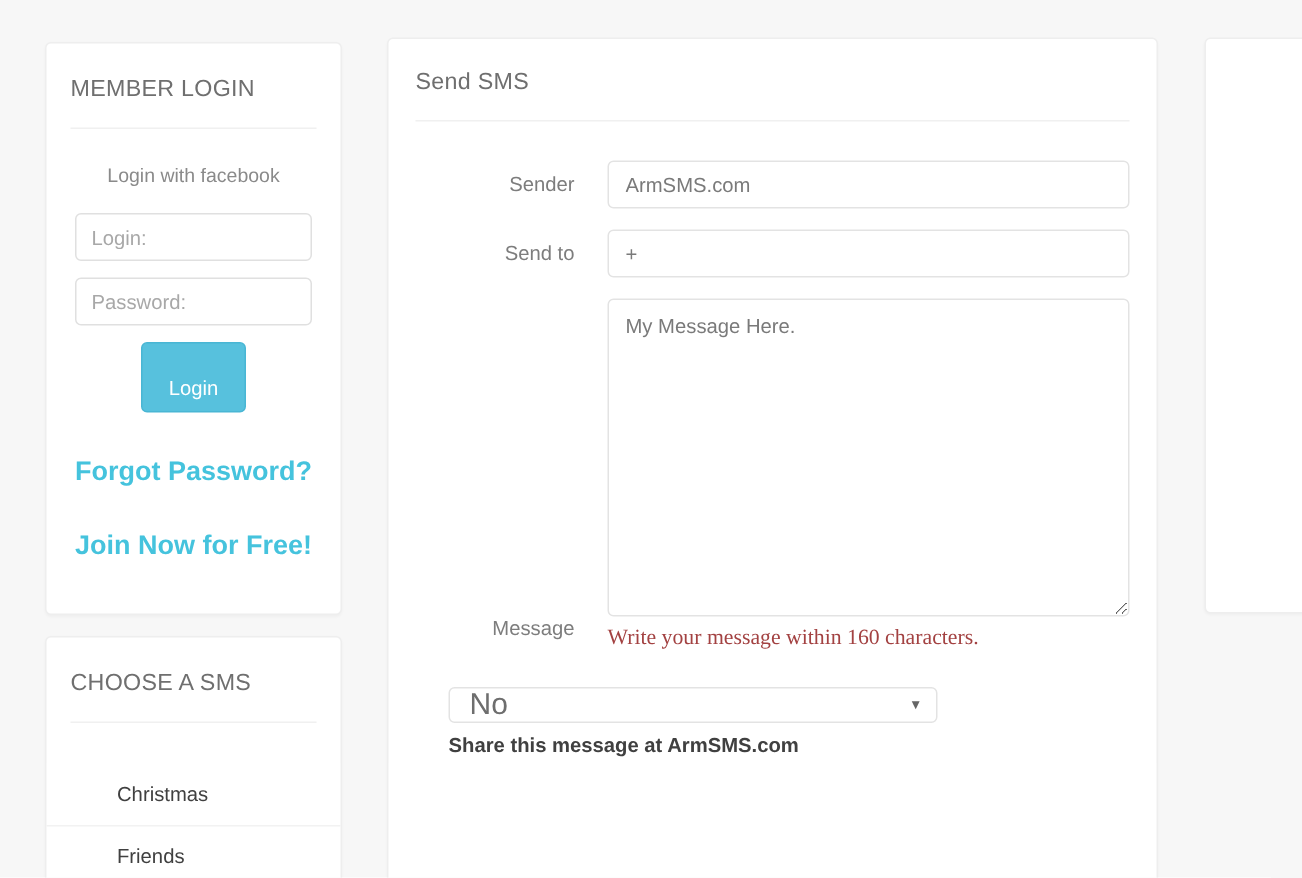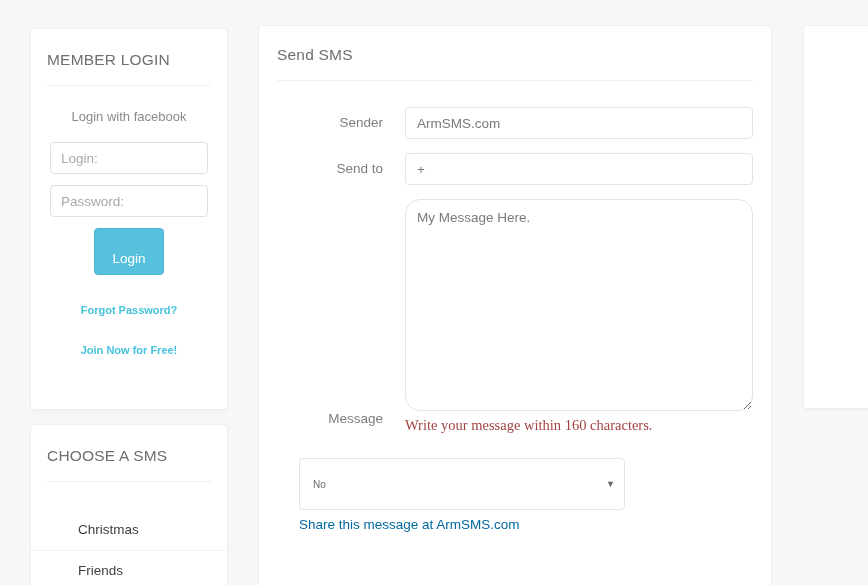--- a/index.html
+++ b/index.html
@@ -94,21 +94,21 @@
     padding: 23px 17px 8px 17px;
     border-radius: 4px;
     cursor: pointer;
     line-height: 1;
   }
 
   .side-link {
     display: block;
     text-align: center;
     color: #45c3dd;
-    font-size: 11px;
+    font-size: 18px;
     font-weight: bold;
     text-decoration: none;
     cursor: pointer;
   }
   #forgot-password-link { margin-top: 29px; }
   #join-now-link { margin-top: 28px; }
 
   .sms-list { margin-top: 28px; }
   .sms-list-item {
     font-size: 13.5px;
@@ -194,21 +194,21 @@
   .radio-label { margin-left: 6px; cursor: pointer; }
   .radio-label.tight { margin-left: 1px; }
 
   .msg-row { margin-bottom: 0; }
   .msg-row .form-label { line-height: 30px; }
   #message-textarea {
     box-sizing: border-box;
     width: 100%;
     height: 212px;
     border: 1px solid #e3e3e3;
-    border-radius: 15px;
+    border-radius: 4px;
     background: #ffffff;
     font-family: "Liberation Sans", sans-serif;
     font-size: 13.5px;
     color: #7a7a7a;
     padding: 9px 11px;
     outline: none;
     resize: vertical;
     display: block;
     line-height: 1.4;
   }
@@ -222,49 +222,50 @@
   }
 
   .select-row {
     margin-top: 24px;
     padding-left: 22px;
   }
   .select-wrap { position: relative; width: 326px; }
   #share-select {
     box-sizing: border-box;
     width: 100%;
-    height: 52px;
+    height: 24px;
     border: 1px solid #e3e3e3;
     border-radius: 4px;
     background: #ffffff;
     font-family: "Liberation Sans", sans-serif;
-    font-size: 10px;
+    font-size: 20px;
     color: #6e6e6e;
     padding: 0 26px 0 13px;
     outline: none;
     -webkit-appearance: none;
     -moz-appearance: none;
     appearance: none;
     cursor: pointer;
   }
   .select-caret {
     position: absolute;
     right: 10px;
     top: 50%;
     transform: translateY(-50%);
     font-size: 9px;
     color: #666666;
     pointer-events: none;
     line-height: 1;
   }
   .select-help {
     font-size: 13.5px;
-    color: #0369a1;
+    color: #404040;
     margin-top: 7px;
     line-height: 1.2;
+    font-weight: bold;
   }
 
   
   #right-panel {
     left: 803px;
     top: 25px;
     width: 120px;
     height: 384px;
   }
 </style>

